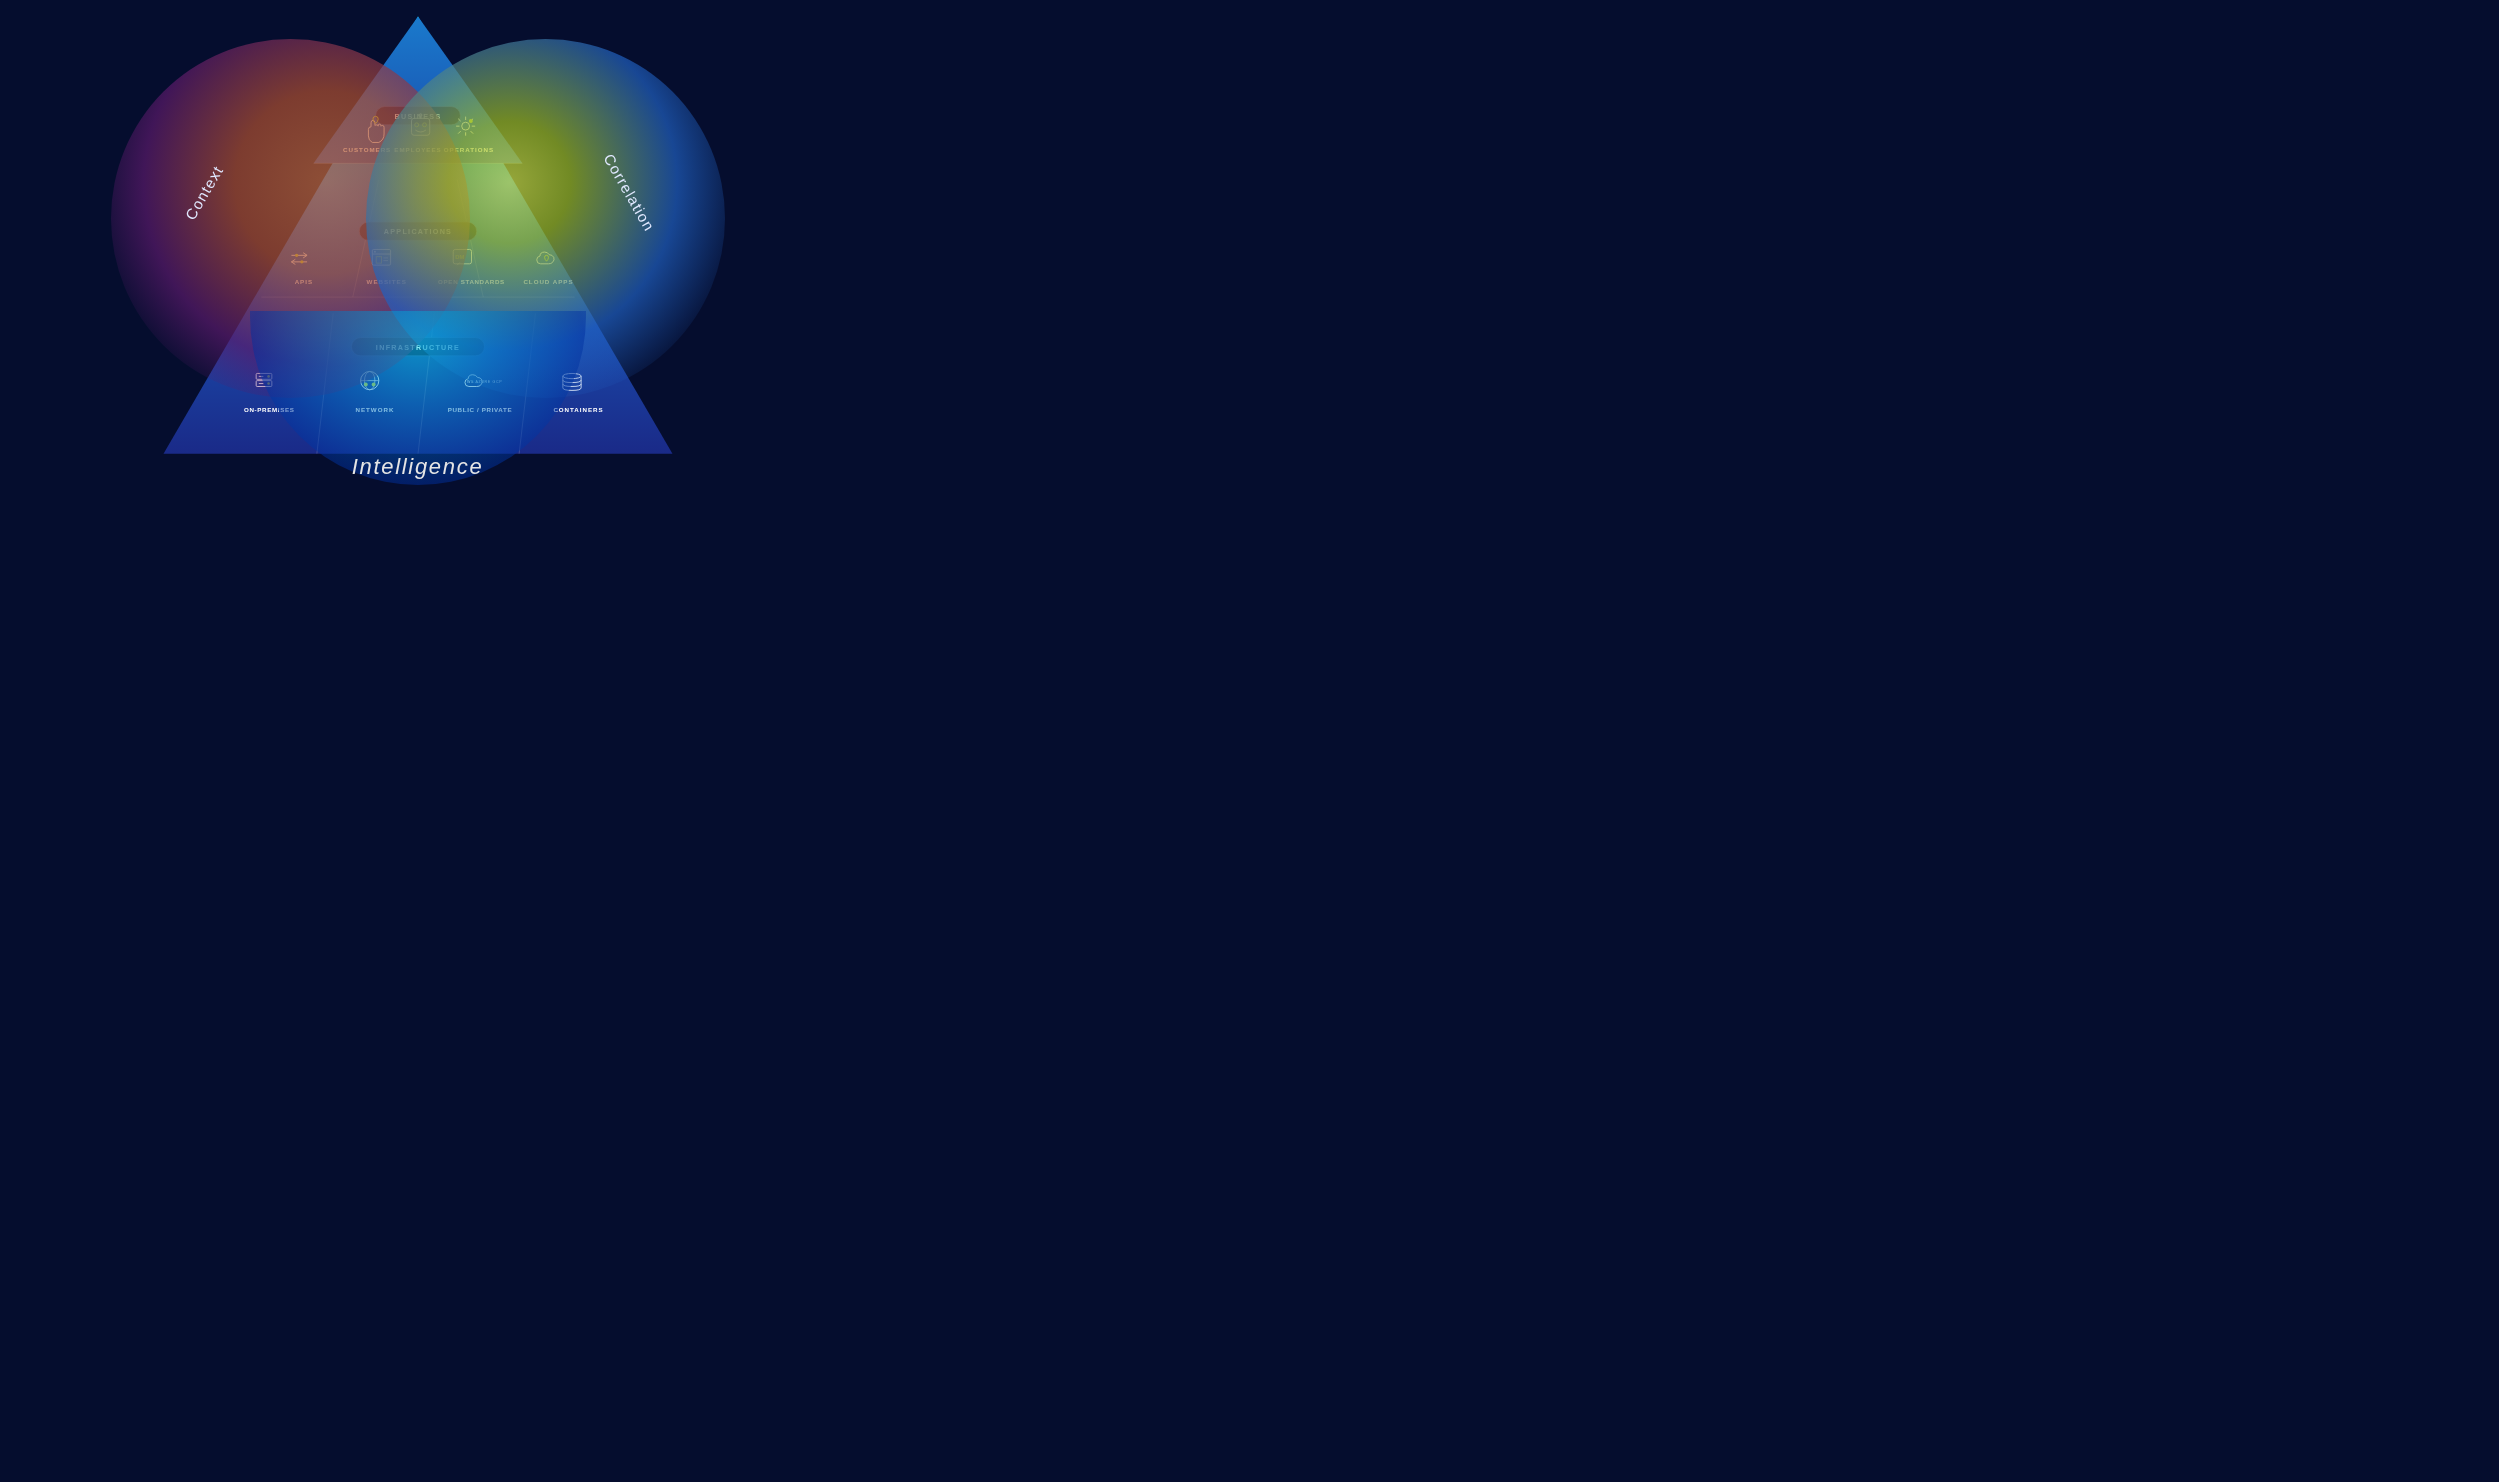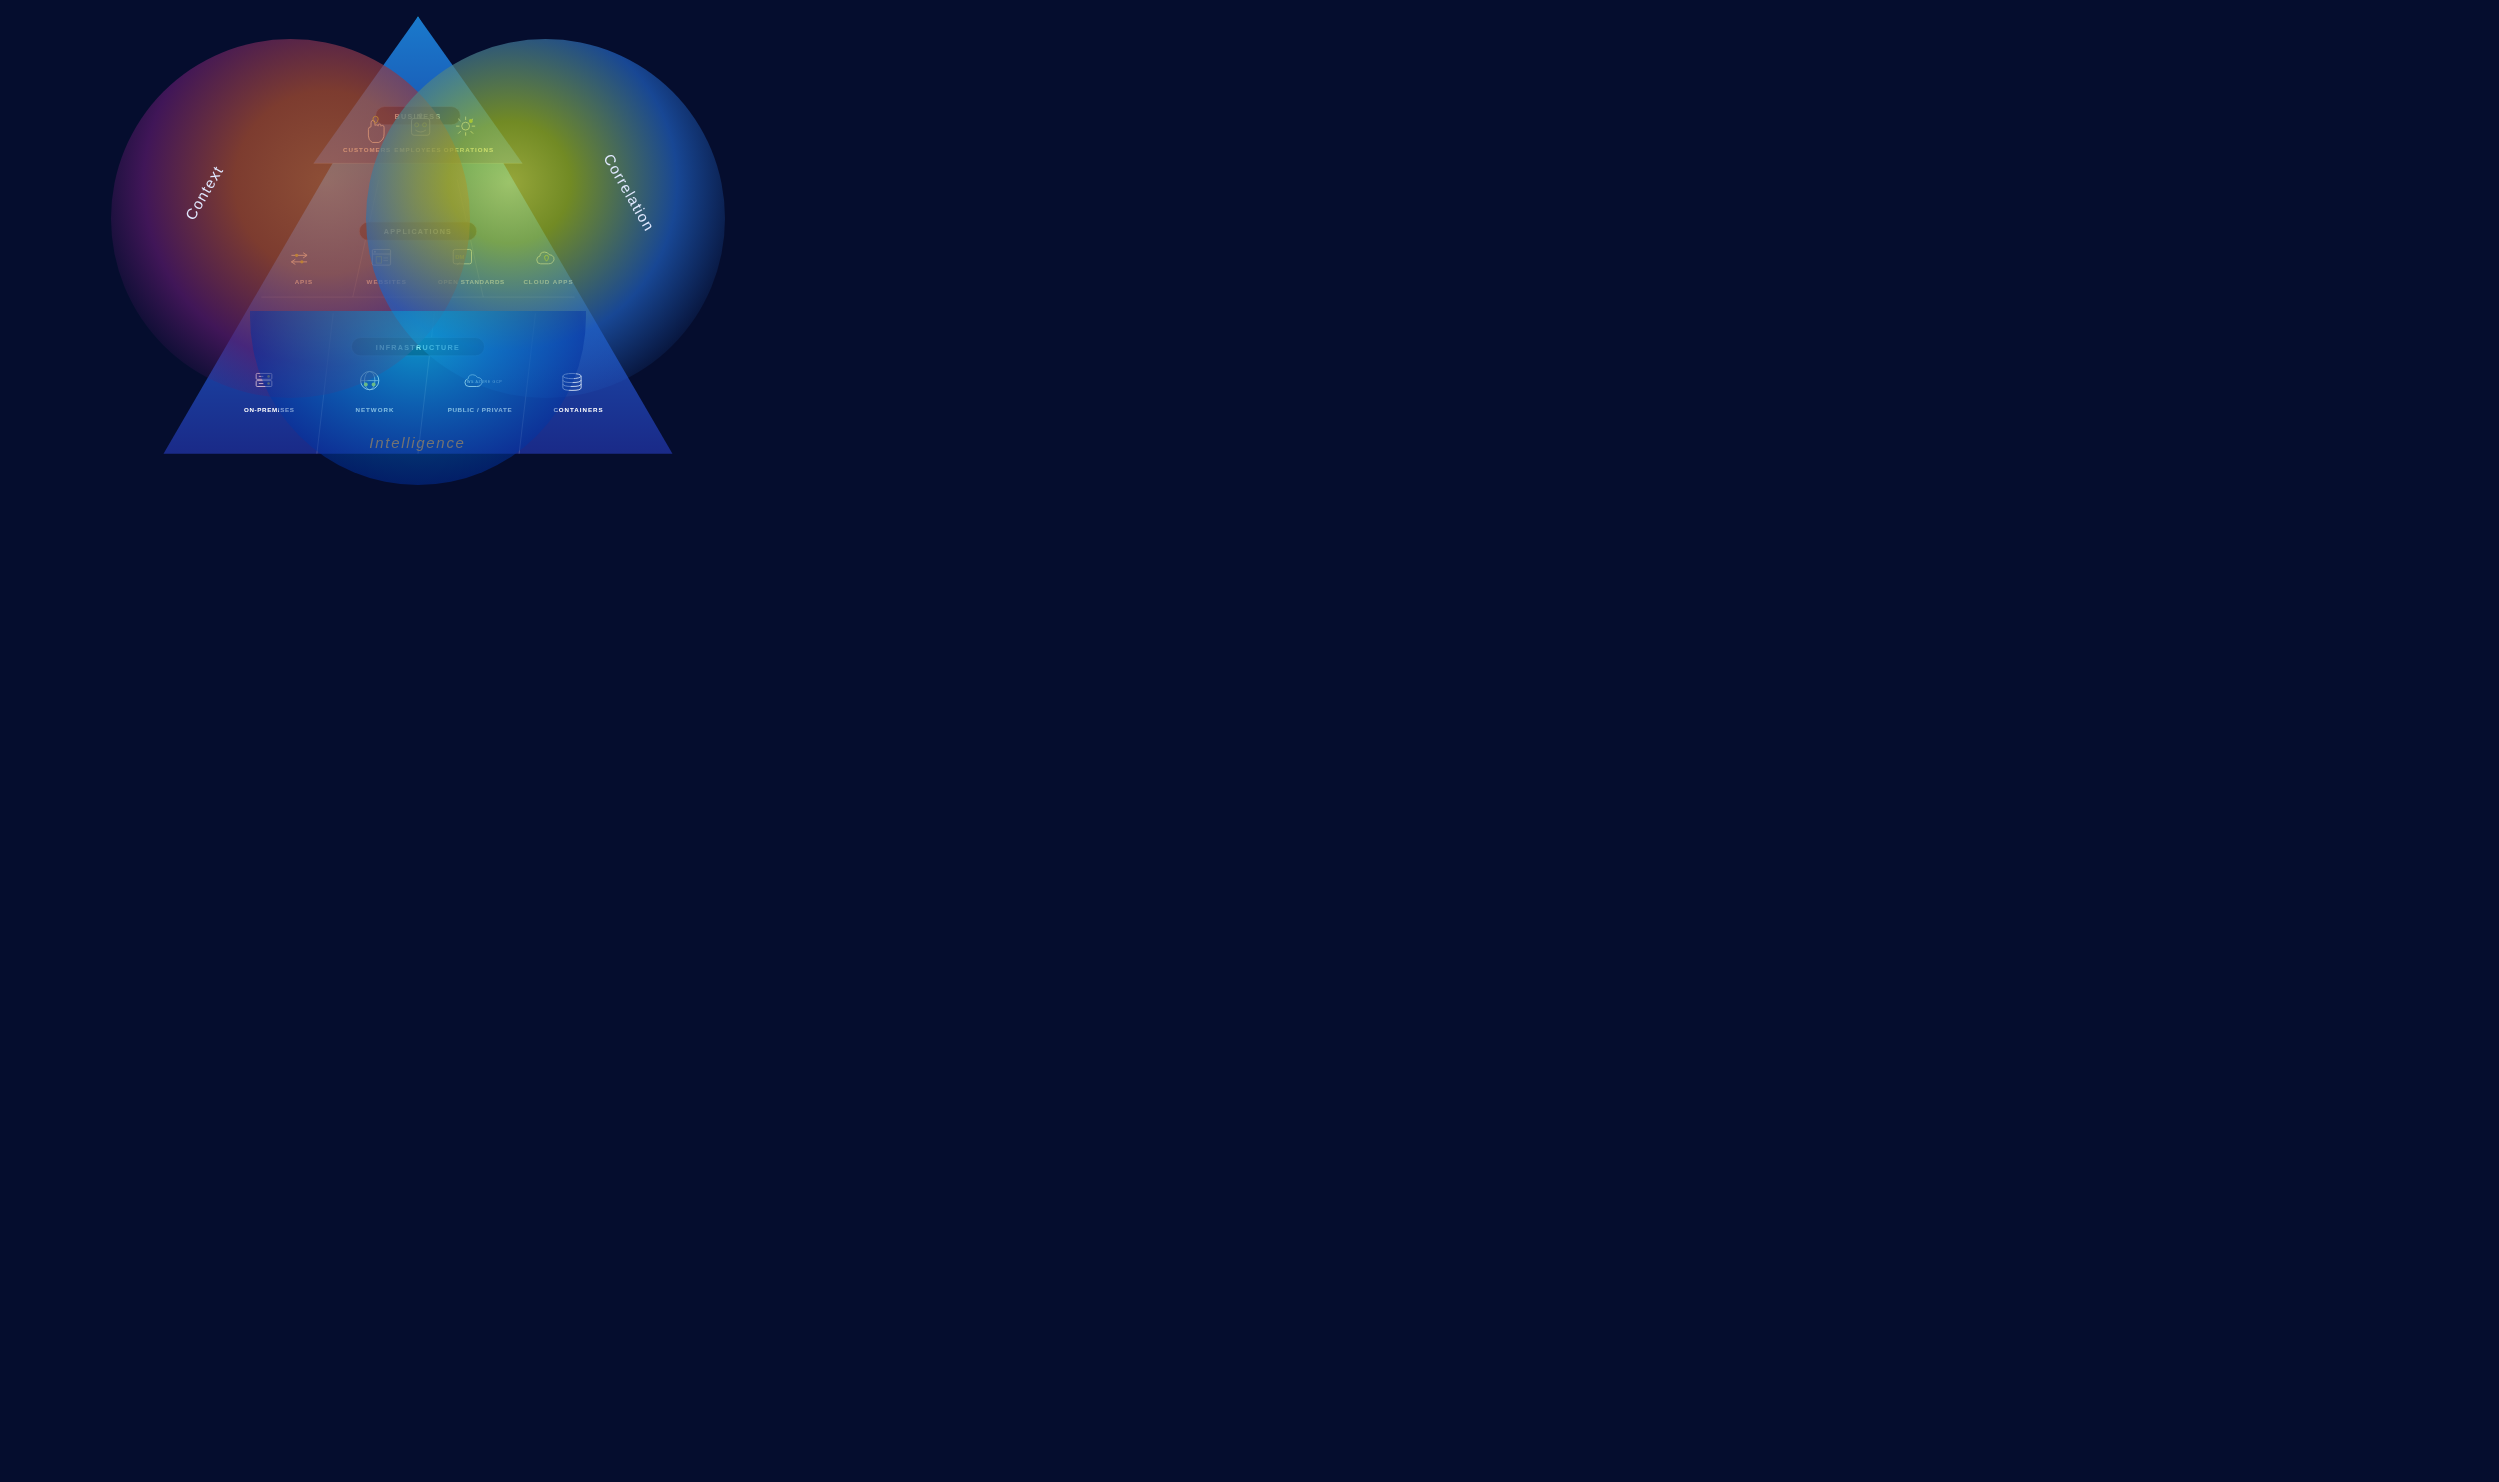--- a/index.html
+++ b/index.html
@@ -87,26 +87,26 @@
     .correlation-label {
       right: 5.8px;
       top: 174px;
       transform: rotate(60deg);
       transform-origin: center center;
     }
 
     
     .intelligence-label {
       position: absolute;
-      bottom: 34px;
+      bottom: 5px;
       left: 50%;
       transform: translateX(-50%);
-      font-size: 15px;
+      font-size: 22px;
       font-style: italic;
-      color: #737373;
+      color: #e5e5e5;
       letter-spacing: 1.7px;
       z-index: 3;
       white-space: nowrap;
     }
 
     
     svg text {
       font-family: Arial, sans-serif;
     }
   </style>

